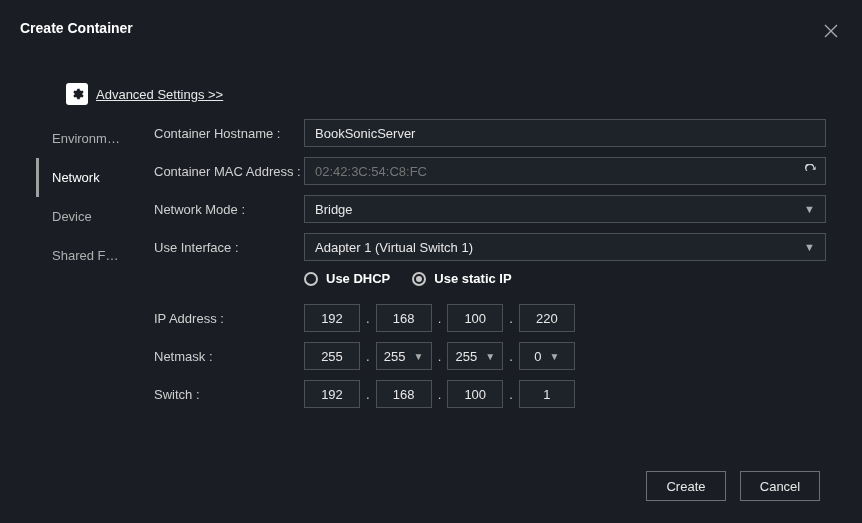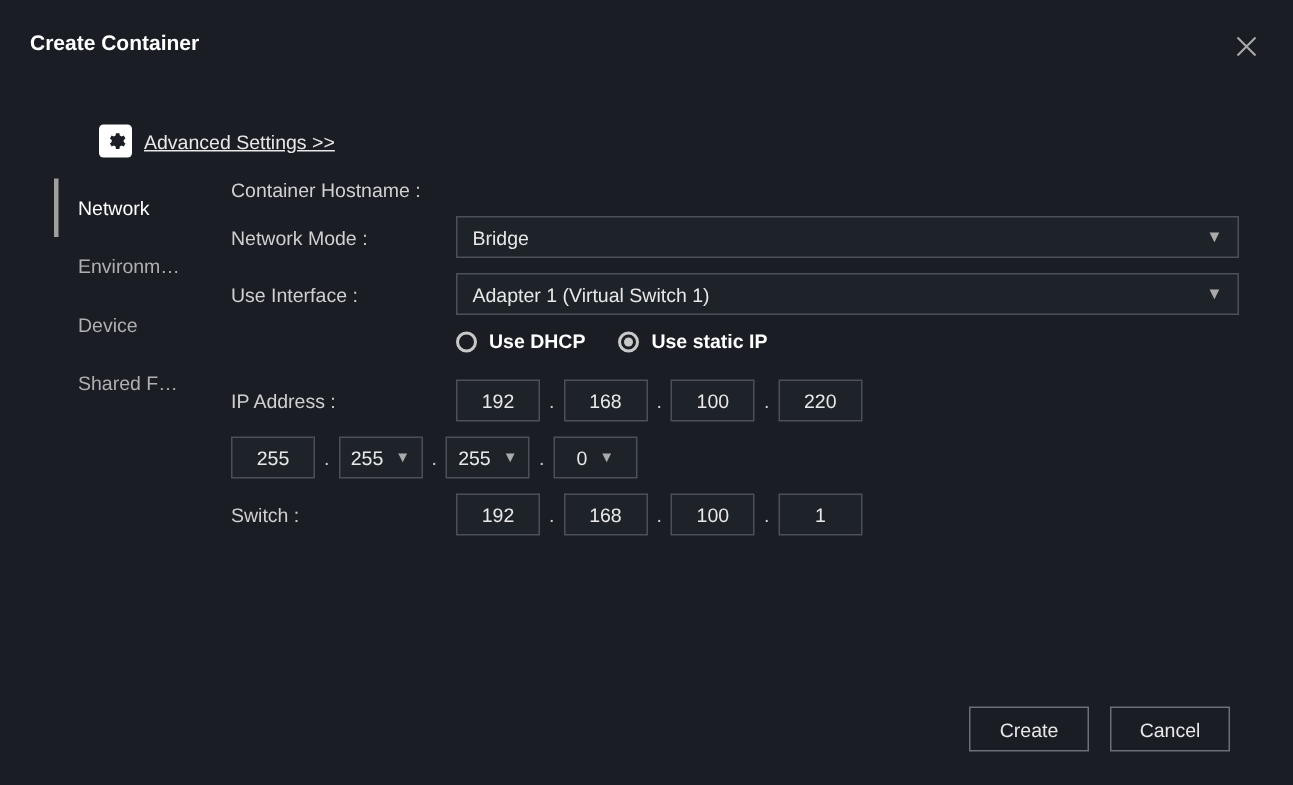--- a/index.html
+++ b/index.html
@@ -173,31 +173,43 @@
   <div class="gear-badge">
     <svg width="14" height="14" viewBox="0 0 24 24">
         <path d="M12 8a4 4 0 100 8 4 4 0 000-8zm9.4 4a7.6 7.6 0 00-.1-1.2l2.1-1.6-2-3.4-2.5 1a7.5 7.5 0 00-2-1.2l-.4-2.6h-4l-.4 2.6c-.7.3-1.4.7-2 1.2l-2.5-1-2 3.4 2.1 1.6a7.6 7.6 0 000 2.4l-2.1 1.6 2 3.4 2.5-1c.6.5 1.3.9 2 1.2l.4 2.6h4l.4-2.6c.7-.3 1.4-.7 2-1.2l2.5 1 2-3.4-2.1-1.6c.07-.4.1-.8.1-1.2z"></path>
       </svg>
   </div>
   <span class="advanced-link">Advanced Settings &gt;&gt;</span>
 </div>
 
 <div class="content-row">
   <div class="sidebar">
+    <div class="sidebar-item"><span>Environm…</span></div>
     <div class="sidebar-item active"><span>Network</span></div>
-    <div class="sidebar-item"><span>Environm…</span></div>
     <div class="sidebar-item"><span>Device</span></div>
     <div class="sidebar-item"><span>Shared F…</span></div>
   </div>
 
   <div class="form-area">
     <div class="field-row">
       <div class="field-label">Container Hostname :</div>
-    </div>
-
+      <div class="field-control"><input class="text-input" value="BookSonicServer" style=""></div>
+    </div>
+
+    <div class="field-row">
+      <div class="field-label">Container MAC Address :</div>
+      <div class="field-control mac-wrap">
+        <input class="text-input mac-input" placeholder="02:42:3C:54:C8:FC" style="">
+        <span class="refresh-icon">
+          <svg width="14" height="14" viewBox="0 0 24 24" fill="#d0d0d0">
+              <path d="M17.65 6.35A8 8 0 104 12h2a6 6 0 1110.2-4.2L14 10h6V4l-2.35 2.35z"></path>
+            </svg>
+        </span>
+      </div>
+    </div>
 
     <div class="field-row">
       <div class="field-label">Network Mode :</div>
       <div class="field-control">
         <div class="select-input">
           <span>Bridge</span>
           <span class="select-caret">▼</span>
         </div>
       </div>
     </div>
@@ -233,20 +245,21 @@
           <span class="ip-dot">.</span>
         <input class="ip-cell" value="168" style="">
           <span class="ip-dot">.</span>
         <input class="ip-cell" value="100" style="">
           <span class="ip-dot">.</span>
         <input class="ip-cell" value="220" style="">
       </div>
     </div>
 
     <div class="field-row">
+      <div class="field-label">Netmask :</div>
       <div class="field-control ip-group">
         <input class="ip-cell" value="255" style="">
           <span class="ip-dot">.</span>
         <div class="ip-cell ip-select">
             <span>255</span>
             <span class="caret">▼</span>
           </div>
           <span class="ip-dot">.</span>
         <div class="ip-cell ip-select">
             <span>255</span>

